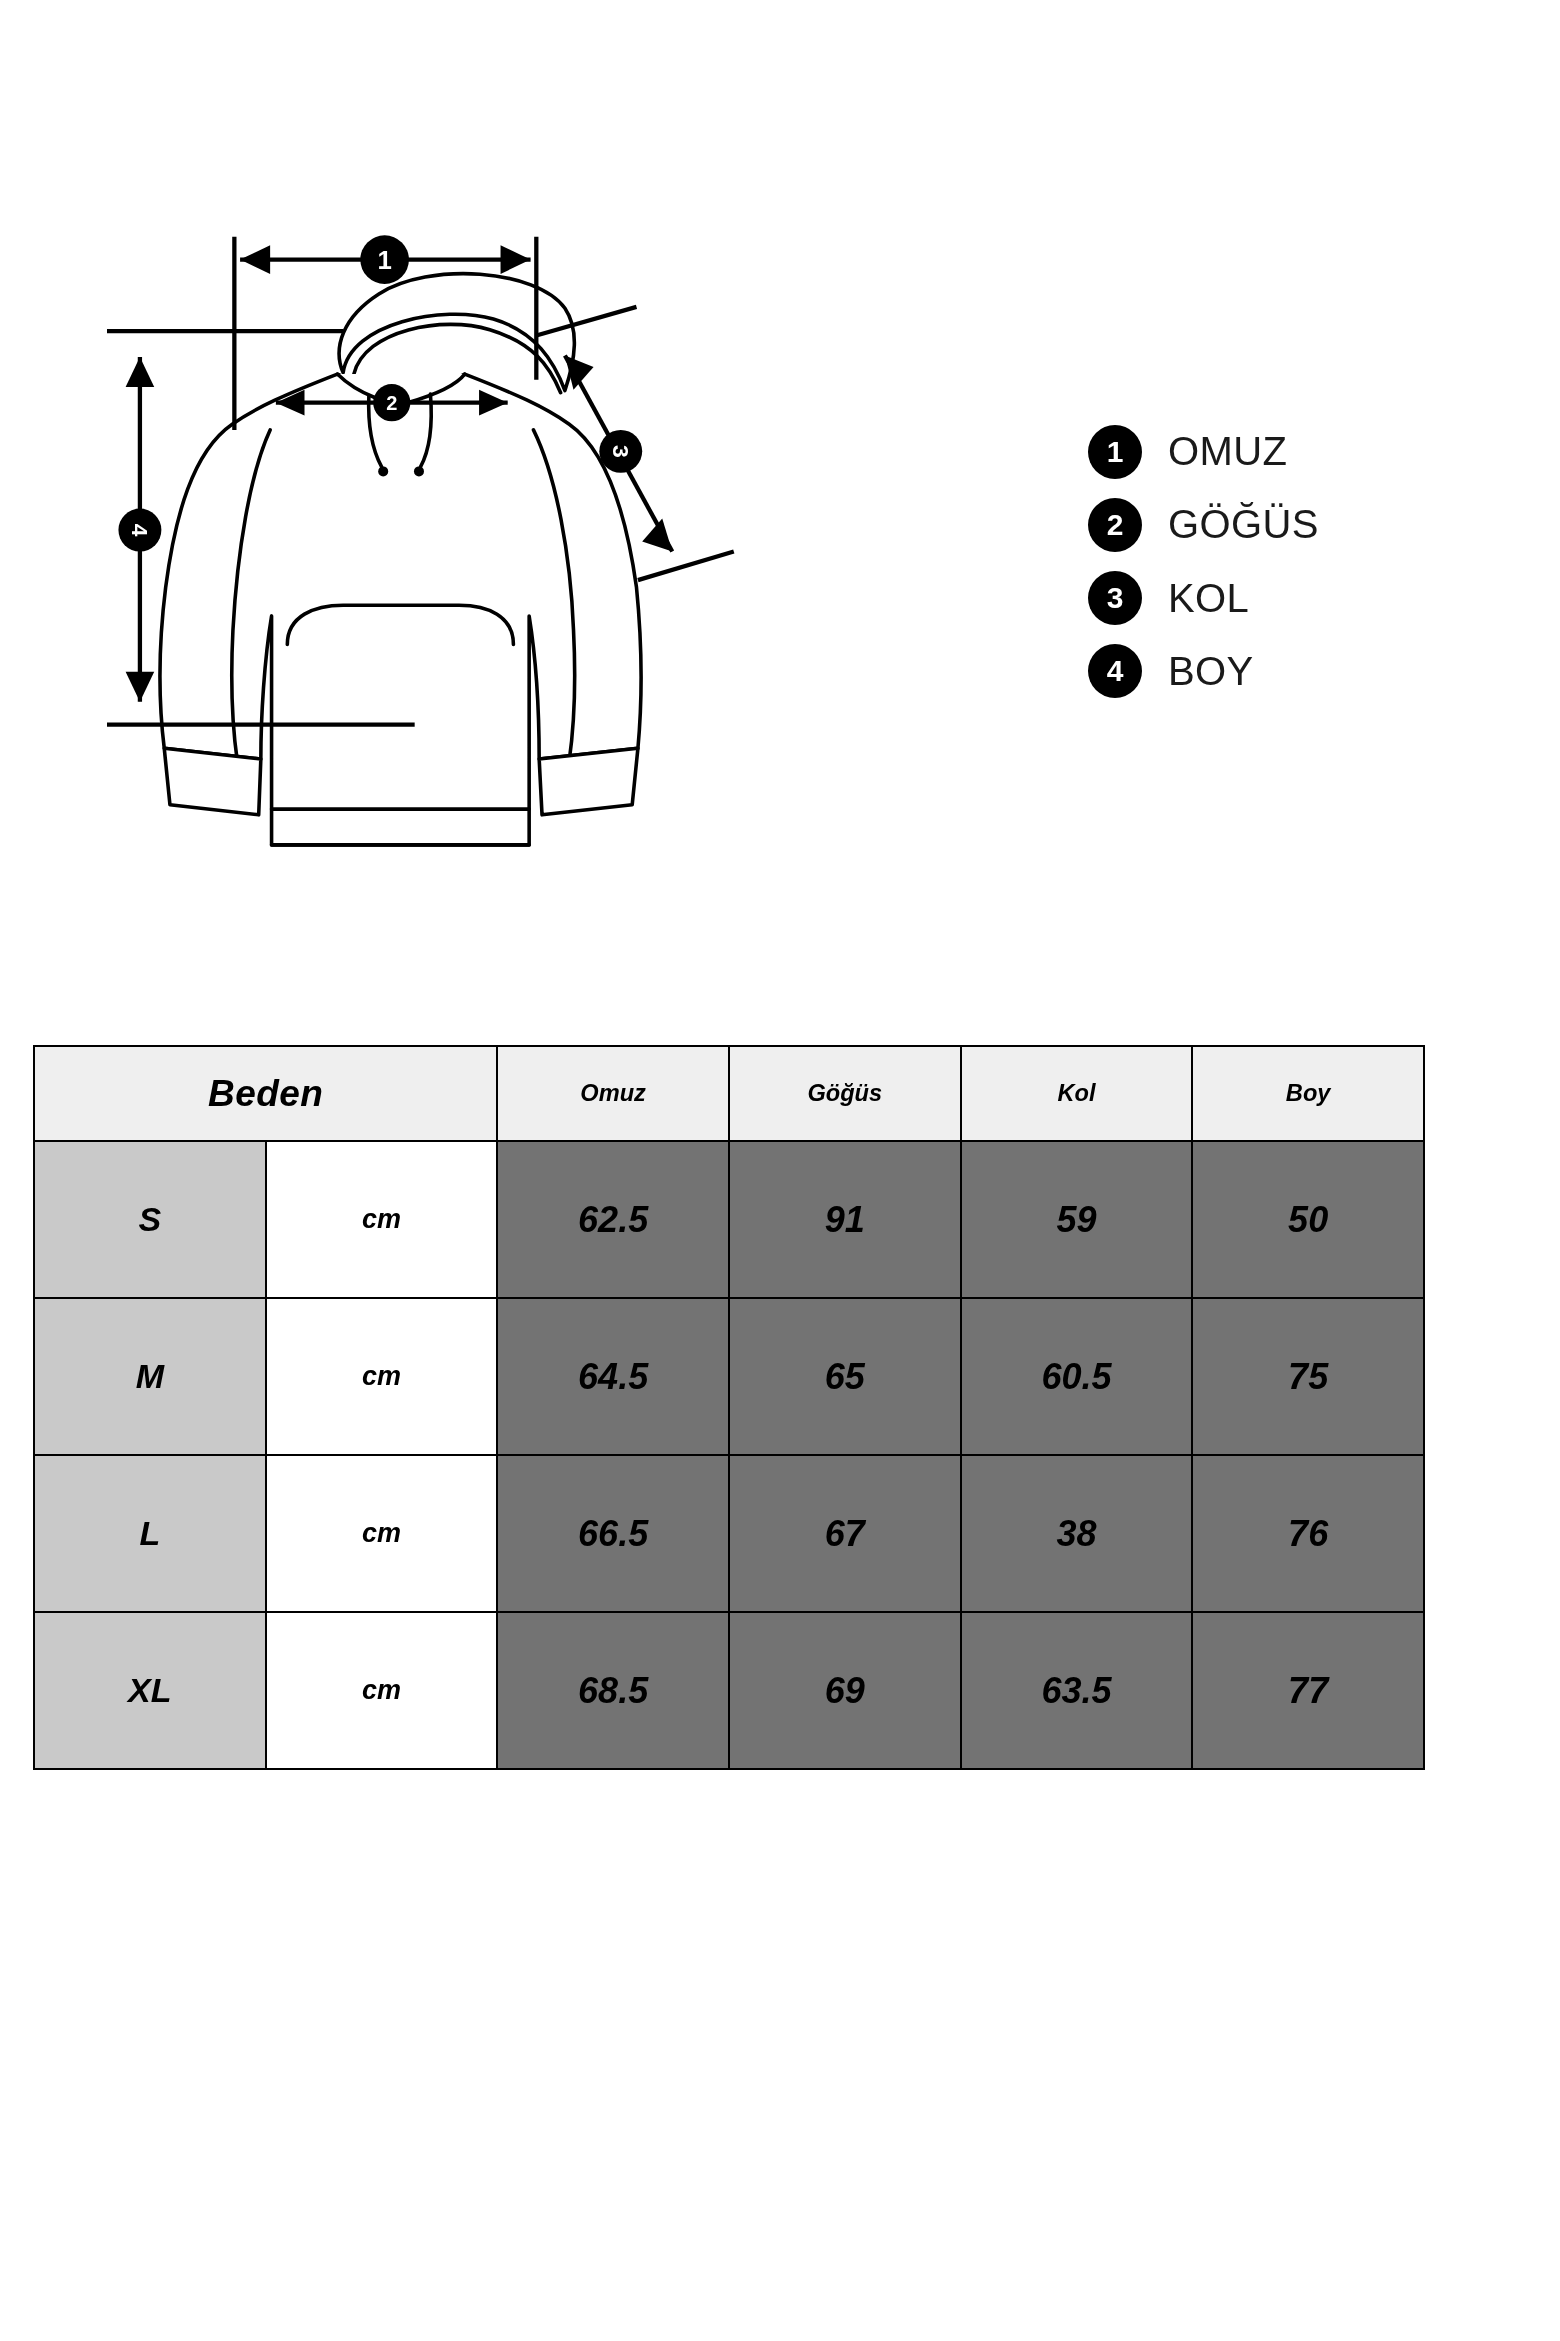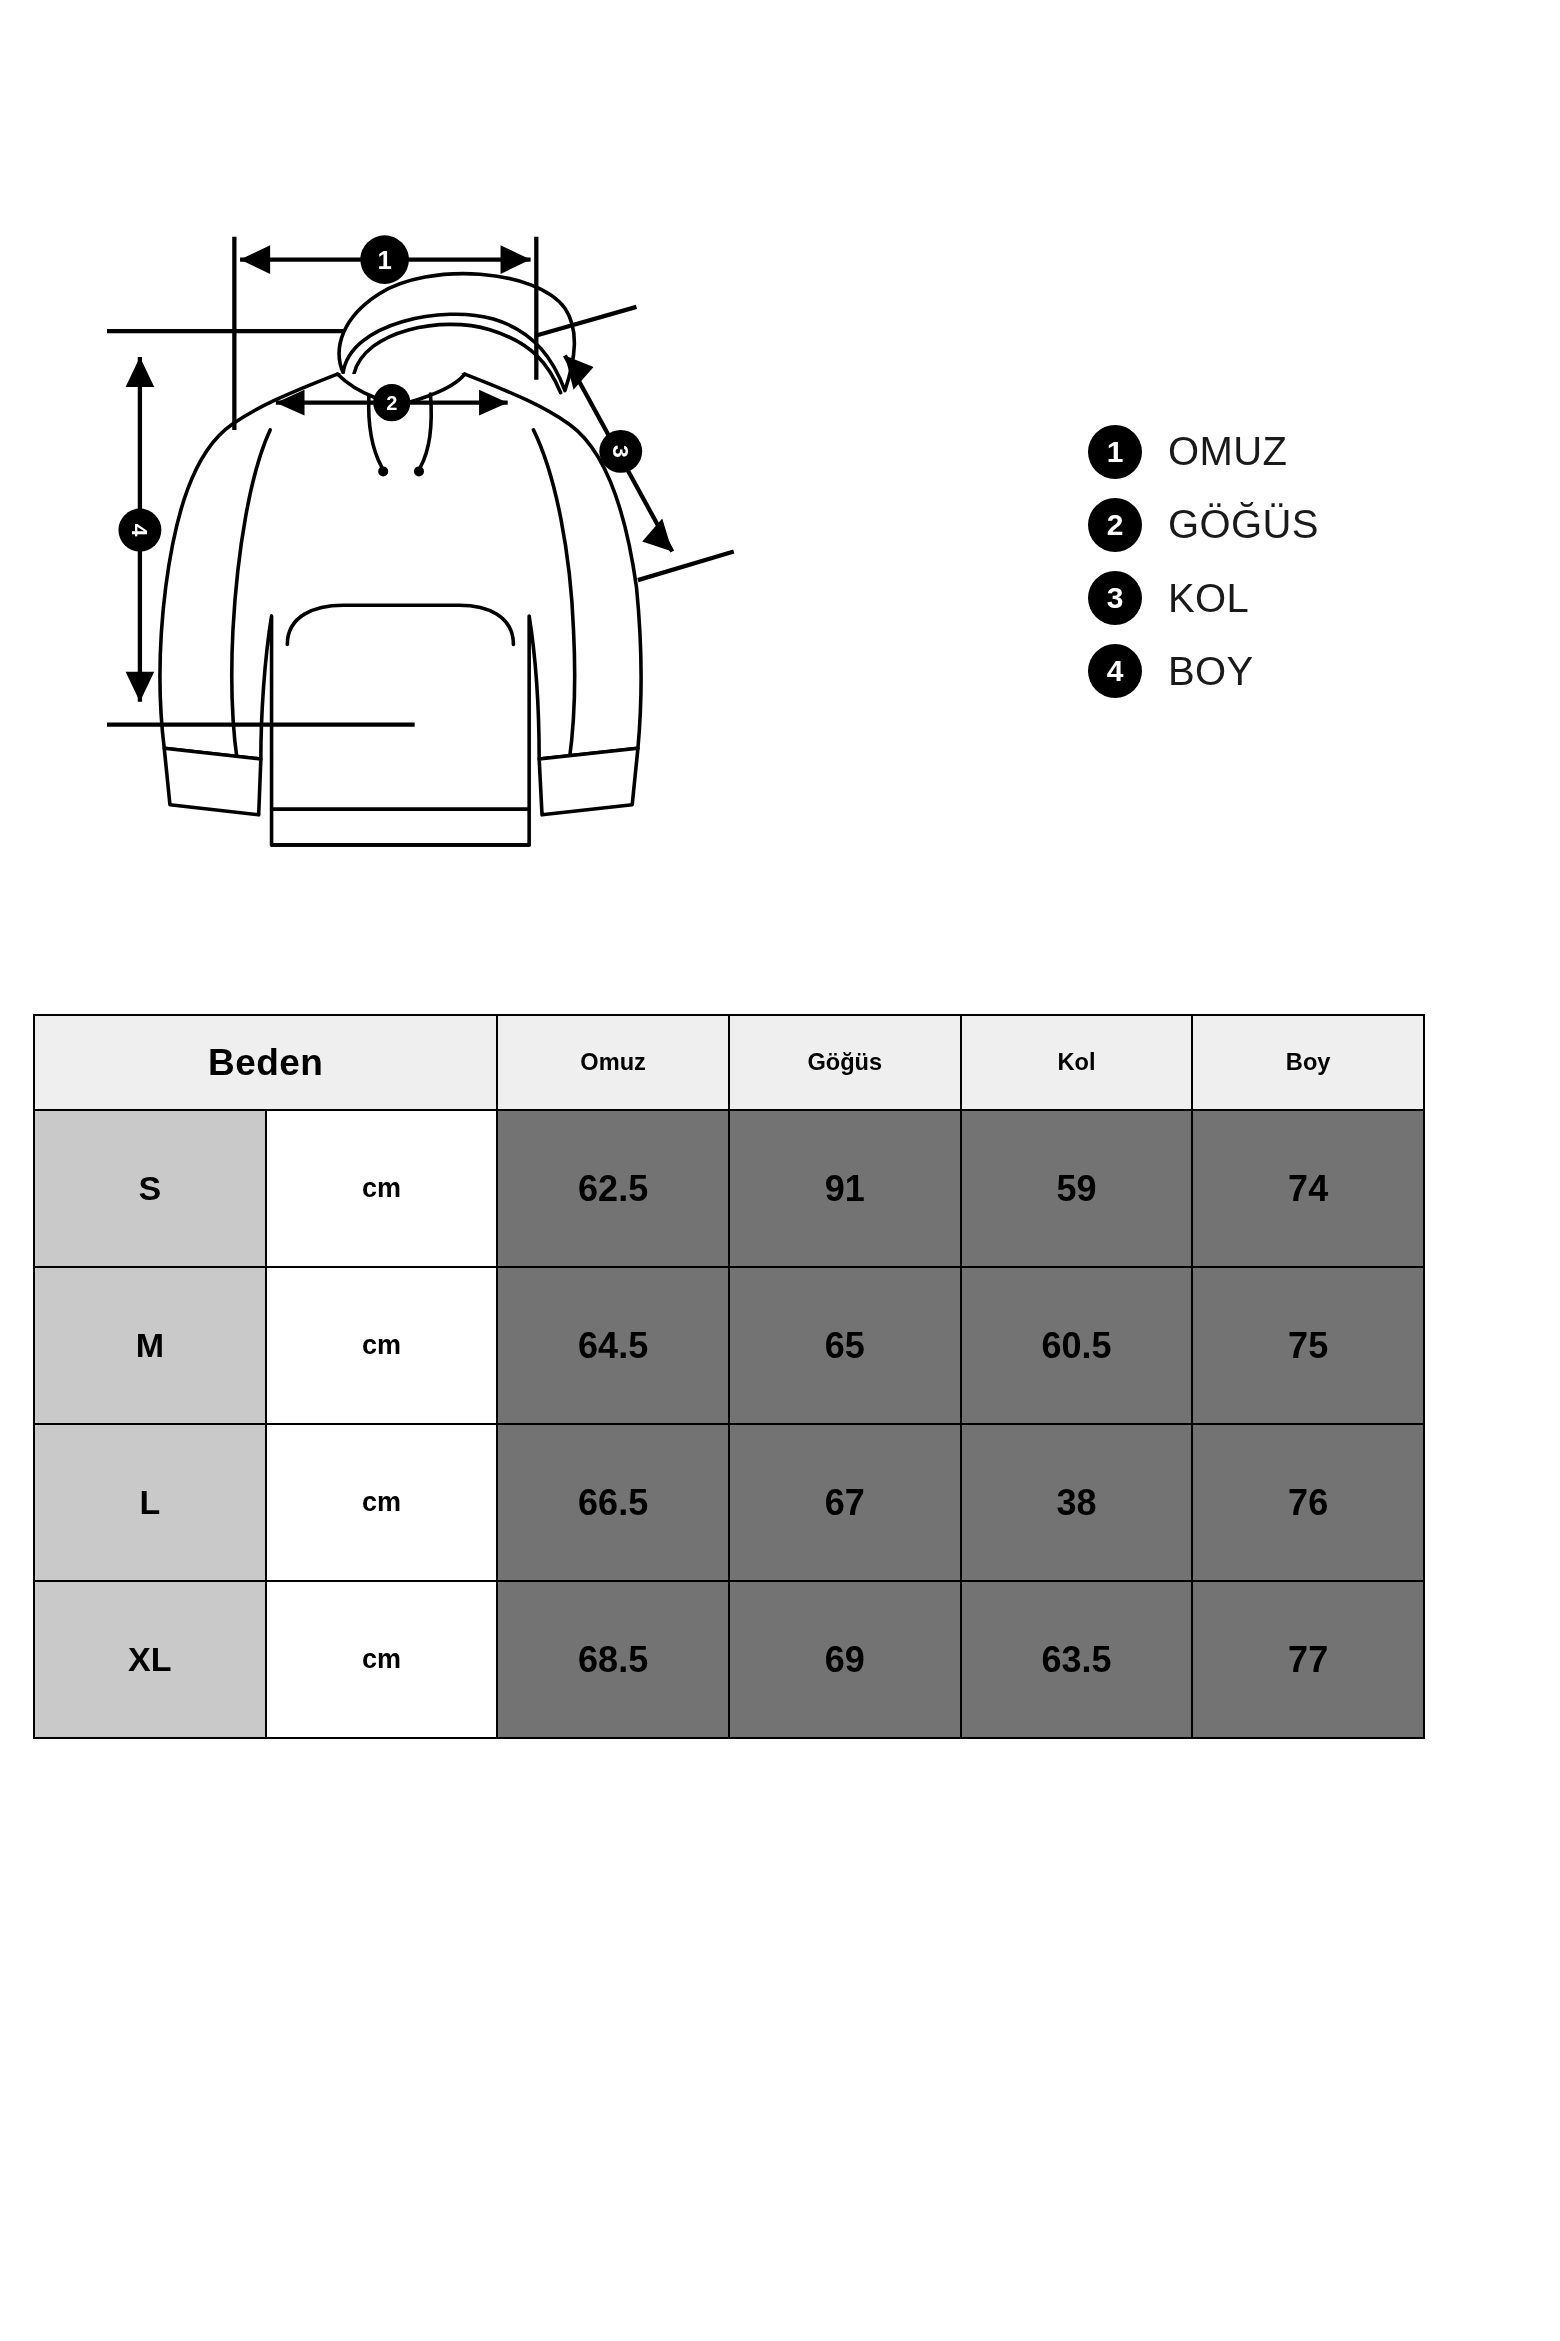--- a/index.html
+++ b/index.html
@@ -68,24 +68,25 @@
     font-size: 40px;
     letter-spacing: 0.4px;
     color: #1a1a1a;
     white-space: nowrap;
   }
 
   
   .size-table {
     position: absolute;
     left: 33px;
-    top: 1014px;
+    top: 1045px;
     width: 1392px;
     border-collapse: collapse;
     table-layout: fixed;
+    font-style: italic;
   }
   .size-table td, .size-table th {
     border: 2.1px solid #000000;
     text-align: center;
     vertical-align: middle;
     padding: 0;
   }
   .size-table thead th {
     background: #efefef;
     height: 93px;
@@ -267,21 +268,21 @@
         <th class="h-meas">Boy</th>
       </tr>
     </thead>
     <tbody>
       <tr>
         <td class="size-cell">S</td>
         <td class="unit-cell">cm</td>
         <td class="val-cell">62.5</td>
         <td class="val-cell">91</td>
         <td class="val-cell">59</td>
-        <td class="val-cell">74</td>
+        <td class="val-cell">50</td>
       </tr>
       <tr>
         <td class="size-cell">M</td>
         <td class="unit-cell">cm</td>
         <td class="val-cell">64.5</td>
         <td class="val-cell">65</td>
         <td class="val-cell">60.5</td>
         <td class="val-cell">75</td>
       </tr>
       <tr>

